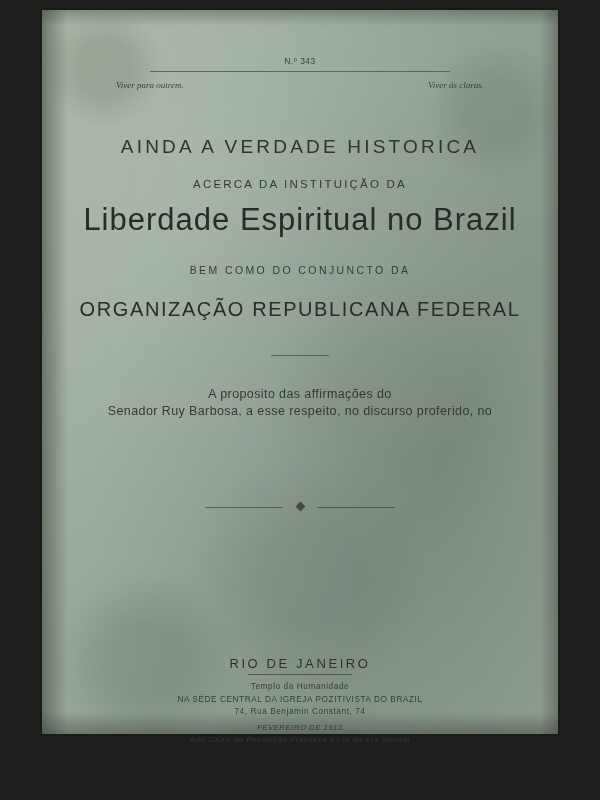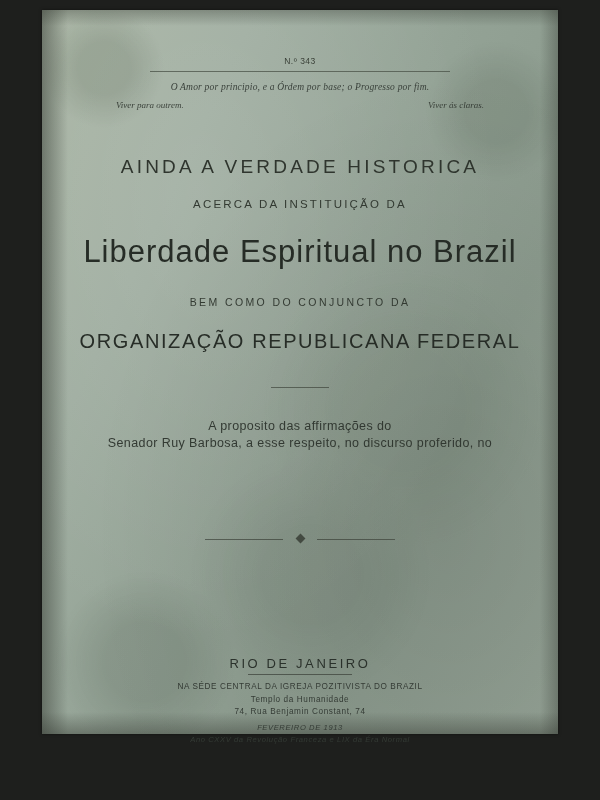--- a/index.html
+++ b/index.html
@@ -142,21 +142,21 @@
     letter-spacing: 3.2px;
     color: #2f352e;
   }
   .t2 {
     margin-top: 20px;
     font-size: 11.5px;
     letter-spacing: 2.2px;
     color: #333a32;
   }
   .t3 {
-    margin-top: 24px;
+    margin-top: 12px;
     font-size: 31px;
     letter-spacing: 1px;
     color: #262c26;
     font-weight: 400;
   }
   .t4 {
     margin-top: 26px;
     font-size: 10.5px;
     letter-spacing: 2.4px;
     color: #343b33;
@@ -255,21 +255,20 @@
     <div class="edge-shade-r"></div>
     <div class="edge-shade-b"></div>
     <div class="edge-shade-t"></div>
 
     <div id="textblock">
 
       <div class="issue-no">N.º 343</div>
 
       <div class="rule-thin"></div>
 
-      <div class="motto">O Amor por principio, e a Órdem por base; o Progresso por fim.</div>
 
       <div class="side-mottos">
         <div class="side-left">Viver para outrem.</div>
         <div class="side-right">Viver ás claras.</div>
       </div>
 
       <div class="t1">AINDA A VERDADE HISTORICA</div>
       <div class="t2">ACERCA DA INSTITUIÇÃO DA</div>
       <div class="t3">Liberdade Espiritual no Brazil</div>
       <div class="t4">BEM COMO DO CONJUNCTO DA</div>
@@ -286,22 +285,22 @@
         <span class="bar left"></span>
         <span class="dia"></span>
         <span class="bar right"></span>
       </div>
 
     </div>
 
     <div id="imprint">
       <div class="city">RIO DE JANEIRO</div>
       <div class="city-rule"></div>
+      <div class="imp-line">Templo da Humanidade</div>
       <div class="imp-line">NA SÉDE CENTRAL DA IGREJA POZITIVISTA DO BRAZIL</div>
-      <div class="imp-line">Templo da Humanidade</div>
       <div class="imp-line">74, Rua Benjamin Constant, 74</div>
       <div class="imp-gap"></div>
       <div class="imp-line small">FEVEREIRO DE 1913</div>
       <div class="imp-line small">Ano CXXV da Revolução Franceza e LIX da Éra Normal</div>
     </div>
 
   </div>
 </div>
 
 </body></html>

